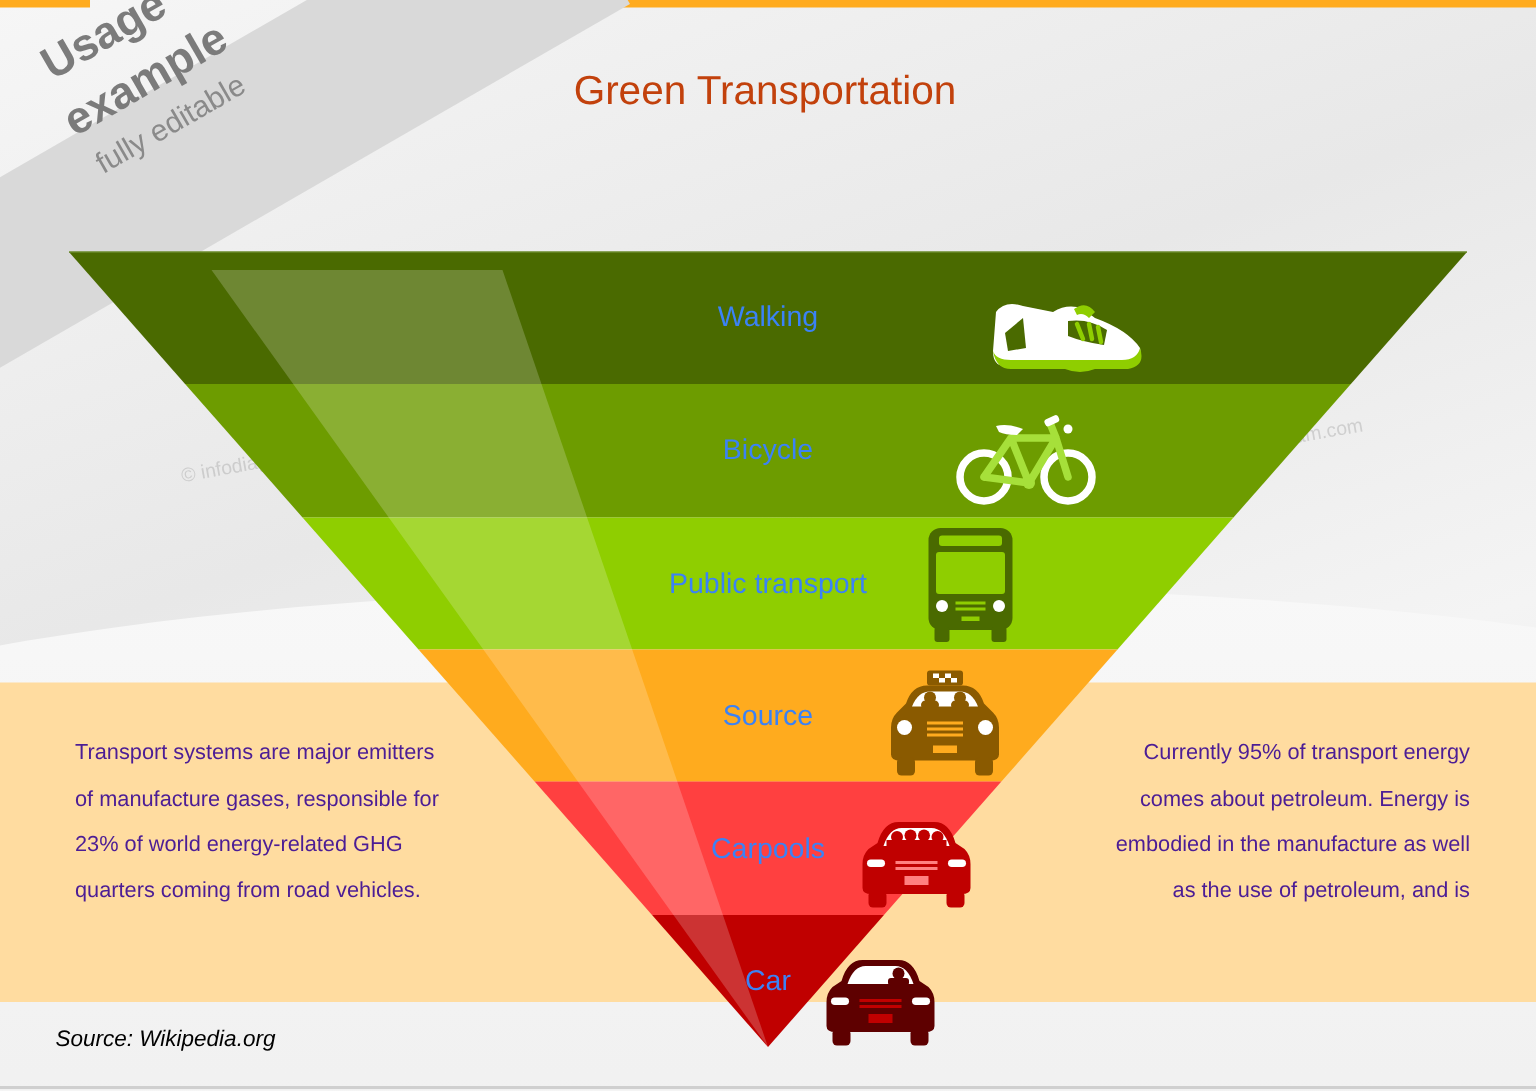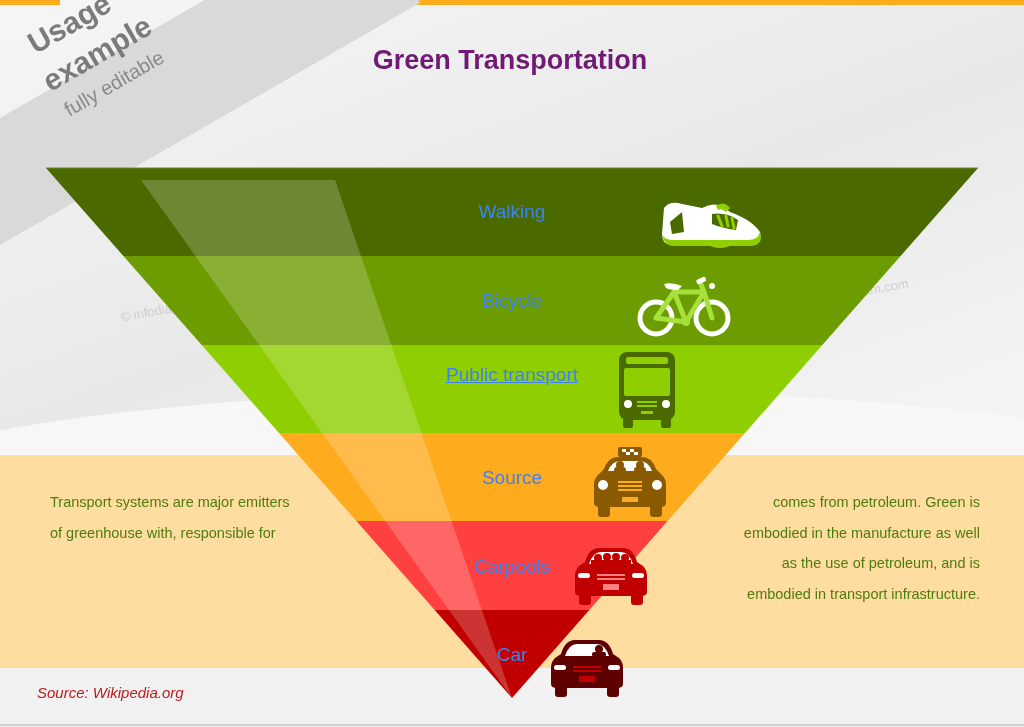--- a/index.html
+++ b/index.html
@@ -27,39 +27,39 @@
   }
   .ribbon-text .l1, .ribbon-text .l2 {
     position: absolute; font-weight: bold; color: #7b7b7b; font-size: 30px; white-space: nowrap;
   }
   .ribbon-text .l3 {
     position: absolute; color: #8a8a8a; font-size: 20px; white-space: nowrap;
   }
 
   .title {
     position: absolute; left: 300px; top: 42px; width: 420px; text-align: center;
-    color: #701a75; font-weight: bold; font-size: 27px; line-height: 36px;
+    color: #c2410c; font-weight: normal; font-size: 27px; line-height: 36px;
   }
 
   svg.pyramid { position: absolute; left: 0; top: 0; }
 
   .band-label {
     position: absolute; width: 200px; left: 412px; text-align: center;
     color: #3b82f6; font-size: 19px; line-height: 24px;
   }
   .icon { position: absolute; }
 
   .side-text {
     position: absolute; top: 487px; width: 280px;
-    color: #4d7c0f; font-size: 14.5px; line-height: 30.5px;
+    color: #4c1d95; font-size: 14.5px; line-height: 30.5px;
   }
   .side-left { left: 50px; text-align: left; }
   .side-right { left: 700px; text-align: right; }
   .source {
-    position: absolute; left: 37px; top: 684px; color: #b91c1c; font-style: italic; font-size: 15px;
+    position: absolute; left: 37px; top: 684px; color: #000000; font-style: italic; font-size: 15px;
   }
   .watermark {
     position: absolute; color: rgba(150,150,150,0.35); font-size: 13px; transform: rotate(-10deg);
   }
 </style>
 </head>
 <body>
 
 <div class="swoosh"></div>
 <div class="top-strip" style="left:0;width:60px;"></div>
@@ -89,21 +89,21 @@
   <polygon points="279,433 745,433 667.6,521 356.4,521" fill="#ffab1e"></polygon>
   <polygon points="356.4,521 667.6,521 589.3,610 434.7,610" fill="#ff4040"></polygon>
   <polygon points="434.7,610 589.3,610 512,698" fill="#c00000"></polygon>
 
   <polygon points="141,180 335,180 512,698" fill="#ffffff" fill-opacity="0.2"></polygon>
   <line x1="46" y1="168" x2="978" y2="168" stroke="#6a8a2a" stroke-width="1"></line>
 </svg>
 
 <div class="band-label" style="top:200px;">Walking</div>
 <div class="band-label" style="top:289px;">Bicycle</div>
-<div class="band-label" style="top:363px;text-decoration:underline;">Public transport</div>
+<div class="band-label" style="top:378px;">Public transport</div>
 <div class="band-label" style="top:466px;">Source</div>
 <div class="band-label" style="top:555px;">Carpools</div>
 <div class="band-label" style="top:643px;">Car</div>
 
 <svg class="icon" style="left:660px;top:198px;" width="104" height="52" viewBox="0 0 104 52">
   <path d="M4,10 Q10,2 22,6 L42,10 Q52,4 62,8 L70,14 Q92,22 100,34 Q102,44 90,46 L70,46 Q60,50 50,46 L10,46 Q2,46 2,36 Z" fill="#ffffff"></path>
   <path d="M2,36 Q4,48 14,48 L50,48 Q60,52 70,48 L92,48 Q104,46 100,34 Q98,42 88,42 L14,42 Q4,42 2,36 Z" fill="#8fce00"></path>
   <path d="M10,24 L22,14 L24,34 L12,36 Z" fill="#4a6a00"></path>
   <path d="M52,16 Q66,14 78,22 L76,32 Q62,30 52,26 Z" fill="#4a6a00"></path>
   <path d="M56,8 Q64,2 70,10 L66,14 Q62,10 58,12 Z" fill="#8fce00"></path>
@@ -181,22 +181,24 @@
     <rect x="59" y="27" width="12" height="5" rx="2.5" fill="#ffffff"></rect>
   <rect x="24" y="28" width="28" height="2" fill="#c00000"></rect>
     <rect x="24" y="32" width="28" height="2" fill="#c00000"></rect>
   <rect x="30" y="38" width="16" height="6" fill="#c00000"></rect>
   <rect x="6" y="48" width="12" height="11" rx="3" fill="#5e0000"></rect>
     <rect x="58" y="48" width="12" height="11" rx="3" fill="#5e0000"></rect>
 </svg>
 
 <div class="side-text side-left">
   <div>Transport systems are major emitters</div>
-  <div>of greenhouse with, responsible for</div>
+  <div>of manufacture gases, responsible for</div>
+  <div>23% of world energy-related GHG</div>
+  <div>quarters coming from road vehicles.</div>
 </div>
 <div class="side-text side-right">
-  <div>comes from petroleum. Green is</div>
+  <div>Currently 95% of transport energy</div>
+  <div>comes about petroleum. Energy is</div>
   <div>embodied in the manufacture as well</div>
   <div>as the use of petroleum, and is</div>
-  <div>embodied in transport infrastructure.</div>
 </div>
 
 <div class="source">Source: Wikipedia.org</div>
 
 </body></html>

